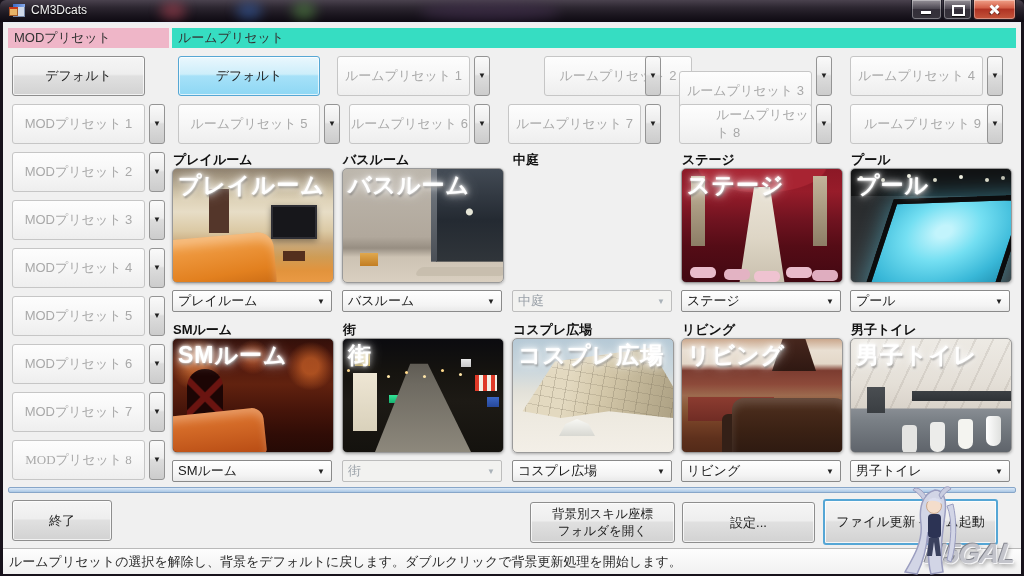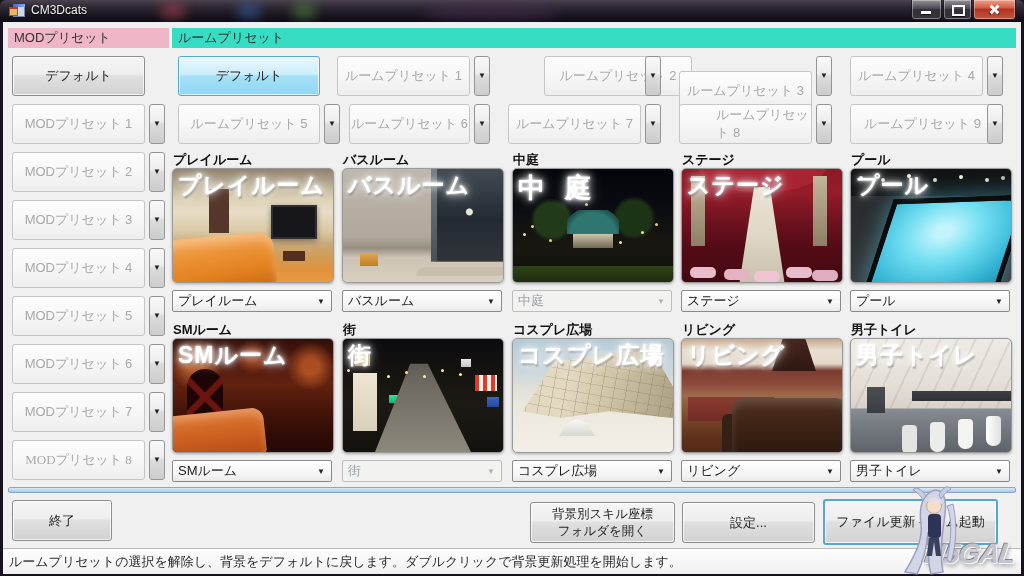--- a/index.html
+++ b/index.html
@@ -380,23 +380,20 @@
     <div class="scene sc-bath">
         <span class="ov">バスルーム</span>
       </div>
     <div class="tile-combo">
         <span class="ctext">バスルーム</span>
         <span class="carr">▼</span>
       </div>
   </div>
   <div class="tile" style="left:512px;top:151px;">
     <div class="tlabel">中庭</div>
-    <div class="scene sc-niwa">
-        <span class="ov big">中 庭</span>
-      </div>
     <div class="tile-combo disabled">
         <span class="ctext">中庭</span>
         <span class="carr">▼</span>
       </div>
   </div>
   <div class="tile" style="left:681px;top:151px;">
     <div class="tlabel">ステージ</div>
     <div class="scene sc-stage">
         <span class="ov">ステージ</span>
       </div>

